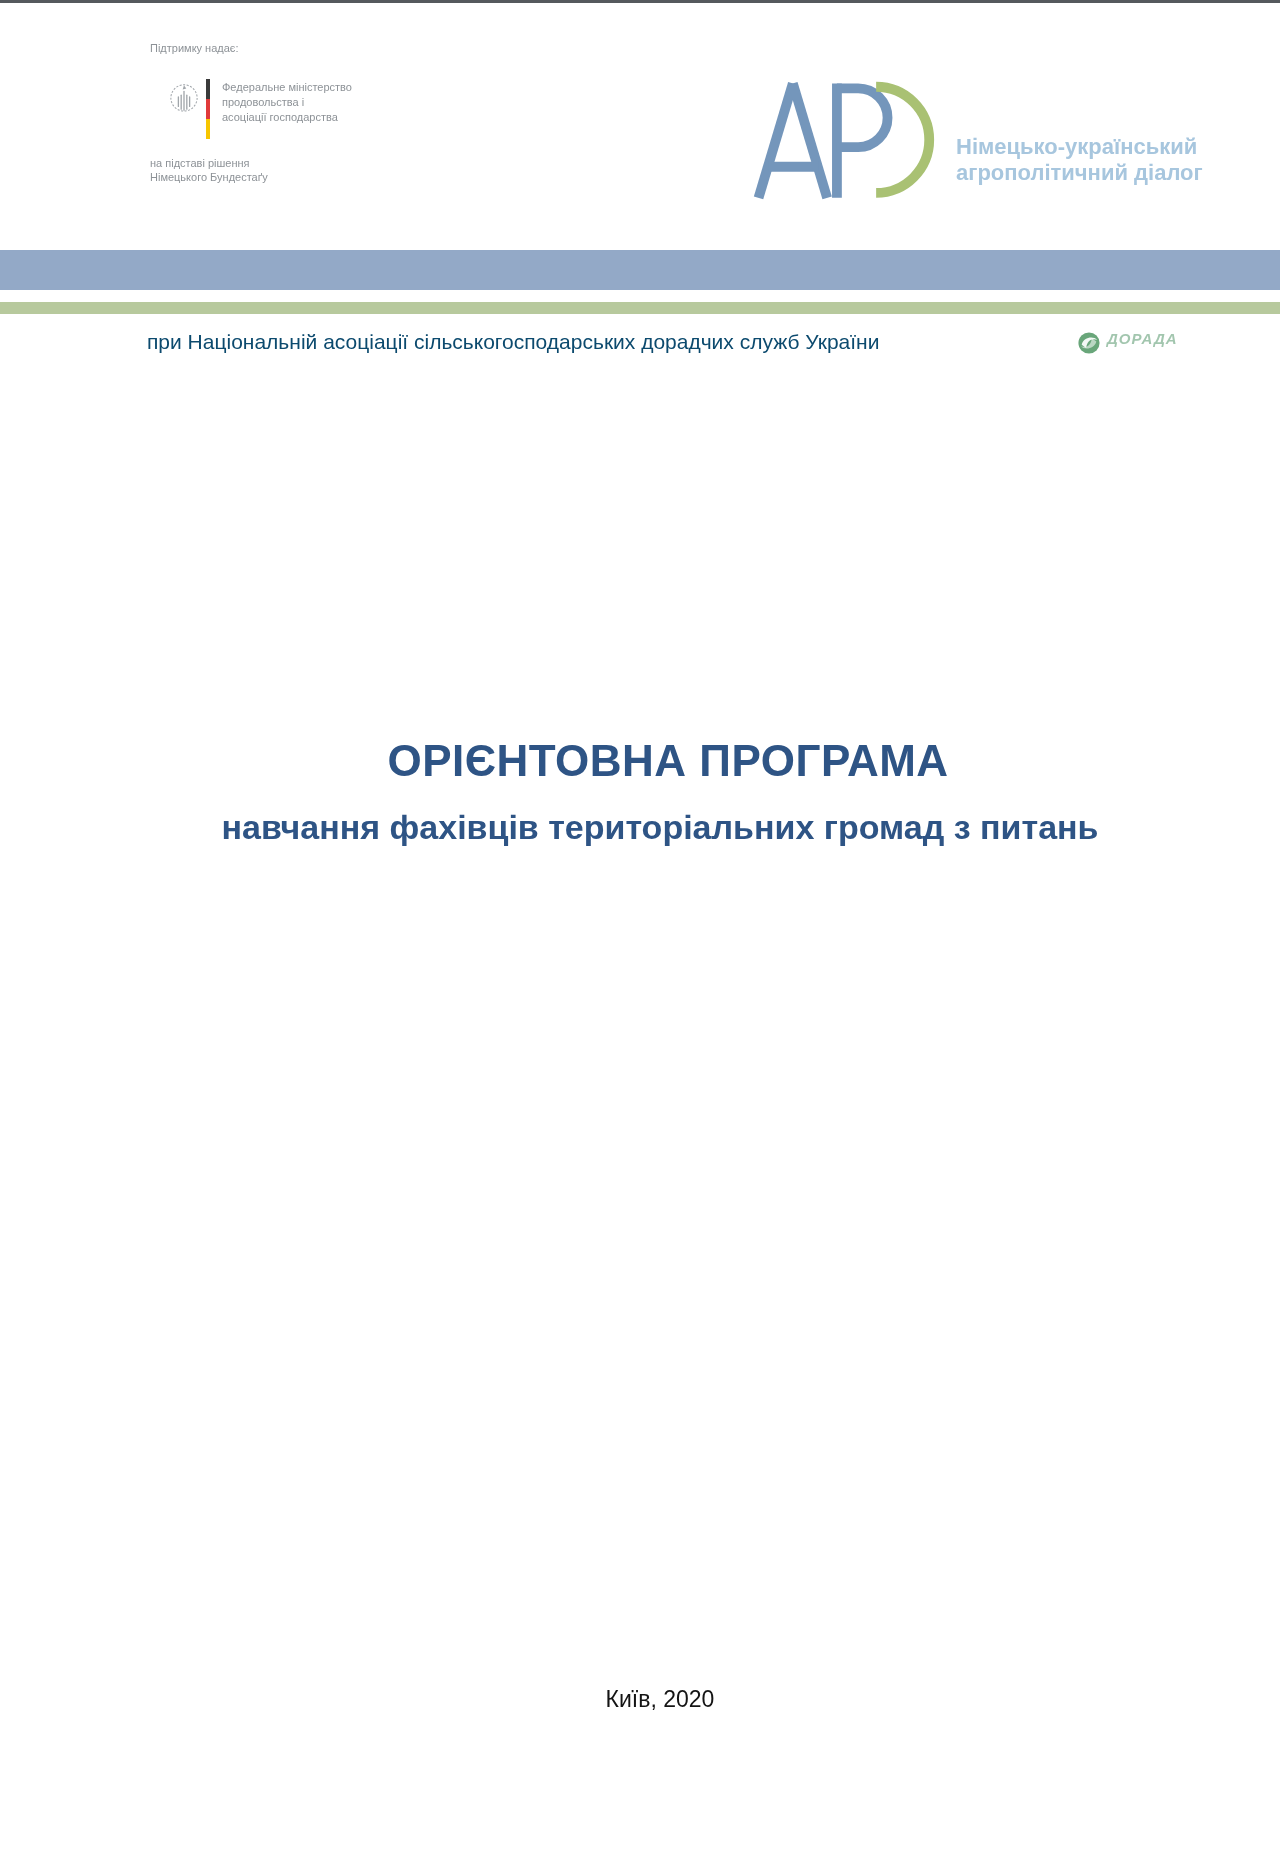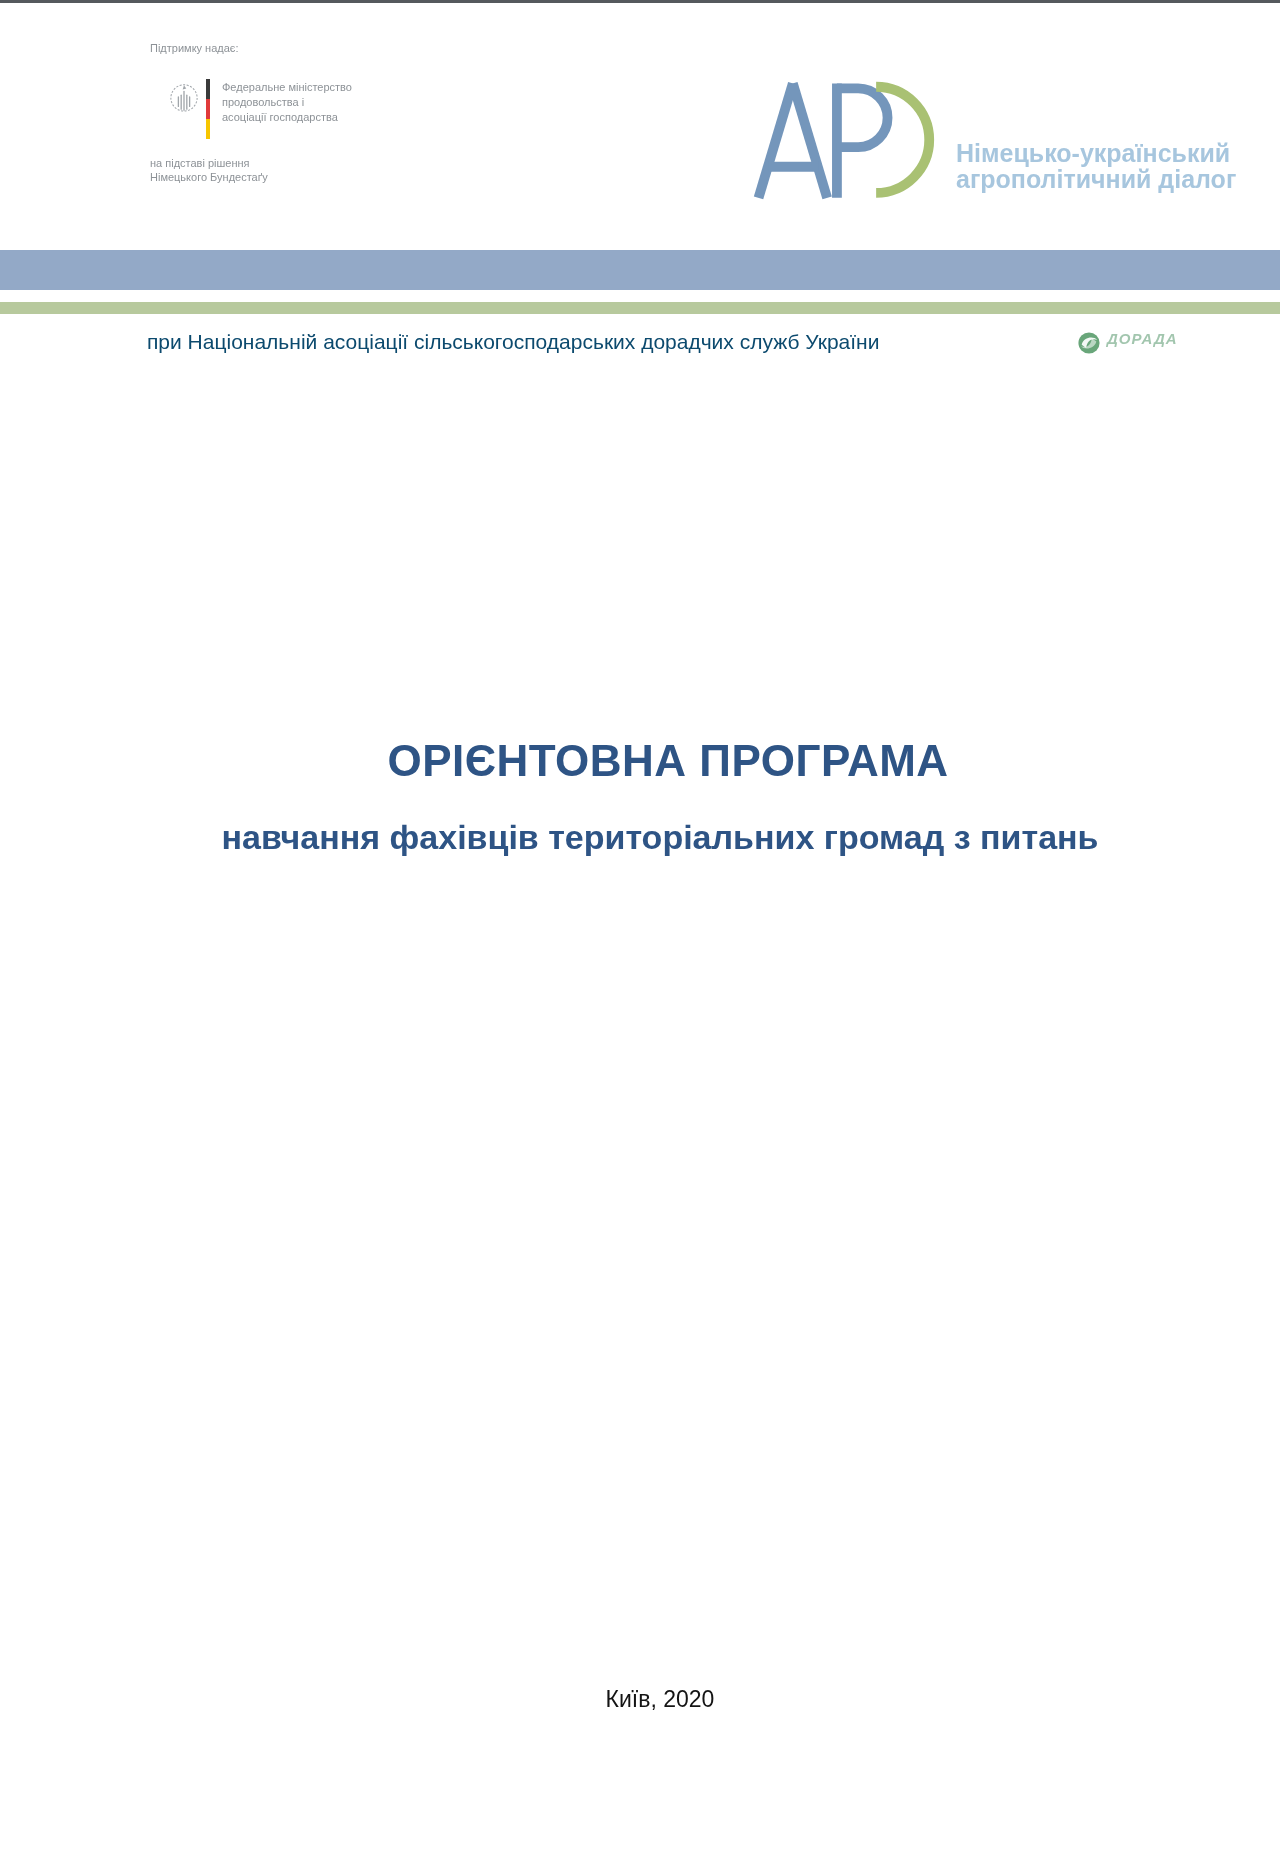--- a/index.html
+++ b/index.html
@@ -17,36 +17,36 @@
   .flag{left:206px;top:79px;width:4px;height:60px;display:flex;flex-direction:column;}
   .flag span{flex:1;}
   .flag .f-black{background:#3a3a3a;}
   .flag .f-red{background:#e03a3a;}
   .flag .f-gold{background:#f7c600;}
   .ministry{left:222px;top:80px;font-size:11px;line-height:15px;color:#8d9297;}
   .basis{left:150px;top:156px;font-size:11px;line-height:14px;color:#8d9297;}
 
   
   .apd-letters{left:752px;top:78px;width:196px;height:122px;}
-  .apd-tagline{left:956px;top:140px;font-size:25px;line-height:26px;color:#a7c6de;font-weight:700;}
+  .apd-tagline{left:956px;top:134px;font-size:22px;line-height:26px;color:#a7c6de;font-weight:700;}
 
   
   .bar-blue{left:0;top:250px;width:1280px;height:40px;background:#93a9c7;}
   .bar-green{left:0;top:302px;width:1280px;height:12px;background:#b7c99d;}
 
   
   .assoc-text{left:147px;top:330px;font-size:21px;color:#0c4a6e;}
   .dorada{left:1076px;top:330px;display:flex;align-items:flex-start;gap:5px;}
   .dorada svg{width:26px;height:26px;}
   .dorada-word{font-size:15px;font-style:italic;font-weight:700;color:#84b394;letter-spacing:1px;opacity:.75;}
 
   
   .centered{left:40px;width:1240px;text-align:center;}
   .doc-title{top:728px;font-size:44px;font-weight:700;color:#2e5485;letter-spacing:.5px;}
-  .doc-subtitle{top:804px;font-size:34px;font-weight:700;line-height:47px;color:#2e5485;margin-top:10px;}
+  .doc-subtitle{top:804px;font-size:34px;font-weight:700;line-height:47px;color:#2e5485;}
   .place-date{top:1686px;font-size:23px;color:#141414;}
 </style>
 </head>
 <body>
 
 <div class="abs top-edge"></div>
 
 <div class="abs supporter-label">Підтримку надає:</div>
 
 <div class="abs eagle">

